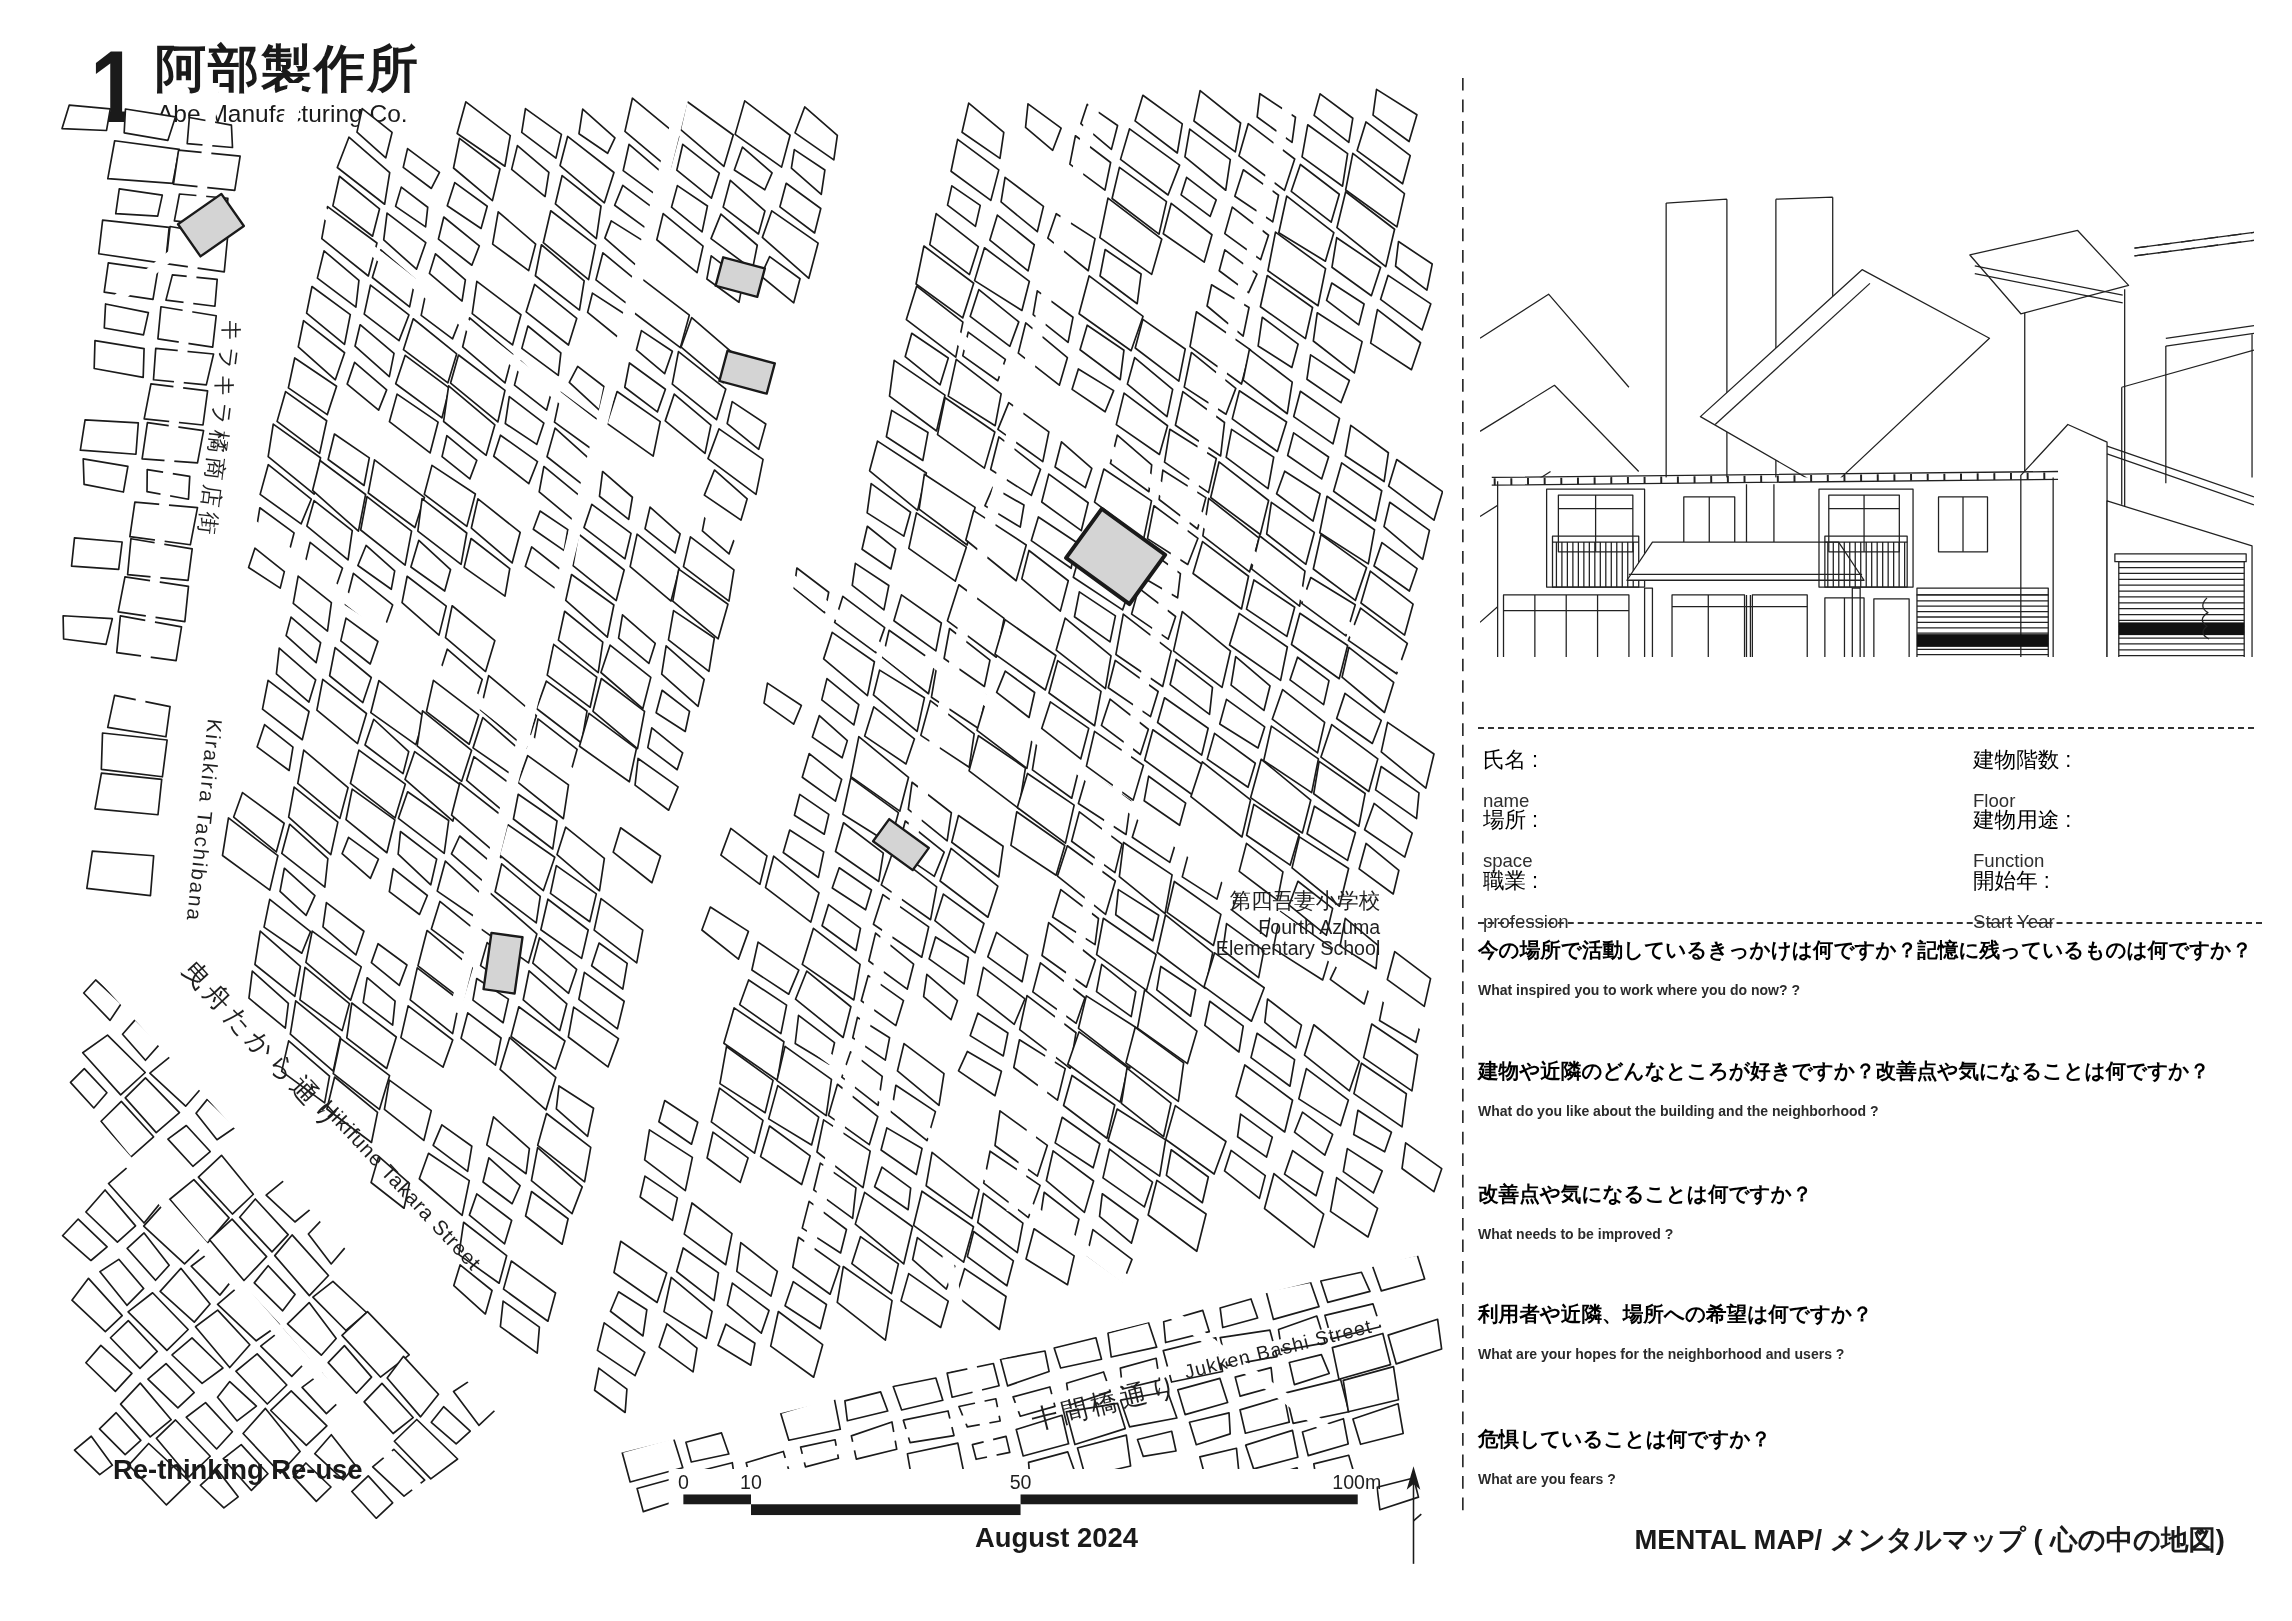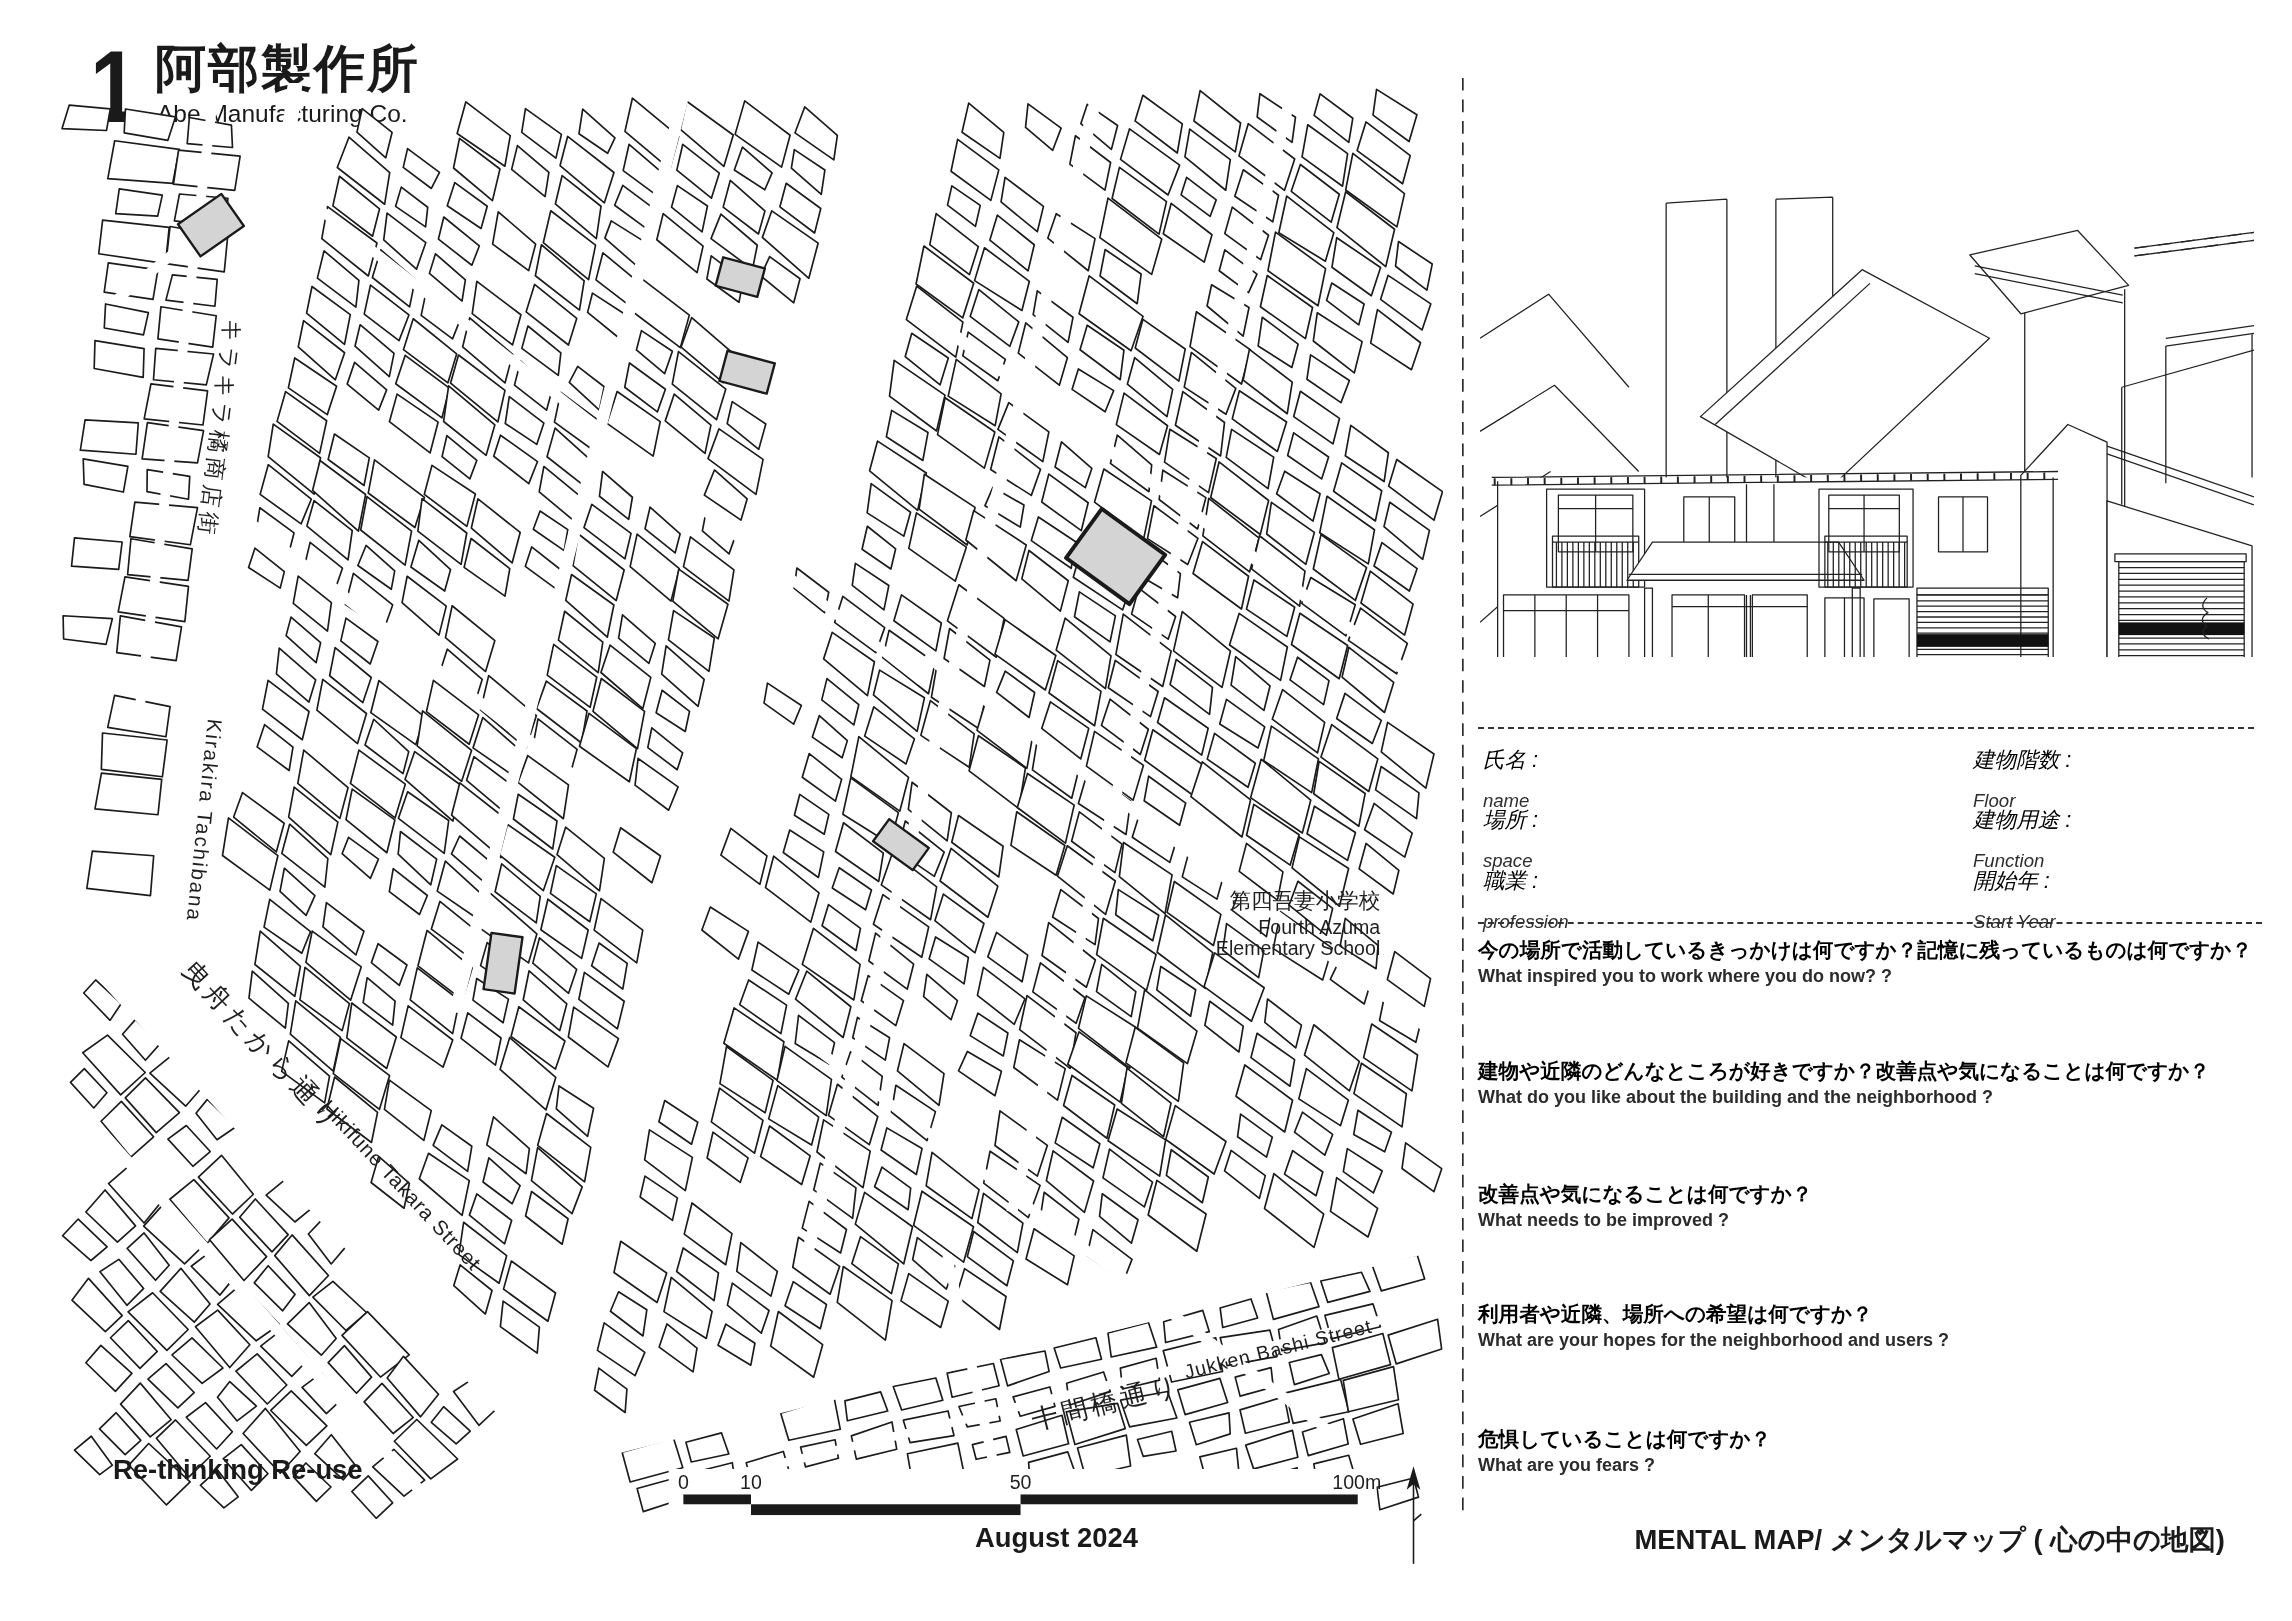--- a/index.html
+++ b/index.html
@@ -9,29 +9,29 @@
   .page-num{position:absolute;left:90px;top:29px;font-size:102px;font-weight:800;
             transform:scaleX(.85);transform-origin:left top;letter-spacing:-3.9px;color:#1a1a1a;}
   .title-jp{position:absolute;left:155px;top:35px;font-size:51px;font-weight:700;color:#1a1a1a;letter-spacing:2px;}
   .title-en{position:absolute;left:157px;top:100px;font-size:24.5px;font-weight:400;color:#1a1a1a;}
   
   #map-svg{position:absolute;left:59px;top:83px;}
   #elev-svg{position:absolute;left:1480px;top:93px;}
   #divider-svg{position:absolute;left:1456px;top:76px;}
   #north-svg{position:absolute;left:1394px;top:1462px;}
   
-  #form{position:absolute;left:1478px;top:727px;width:776px;height:191px;border-top:2px dashed #333;font-style:italic;}
+  #form{position:absolute;left:1478px;top:727px;width:776px;height:191px;border-top:2px dashed #333;}
   .field{position:absolute;width:372px;}
   .field .jp{font-size:21.6px;color:#000;}
   .field .en{font-size:18.6px;color:#2e2e2e;margin-top:16px;}
   
   #questions{position:absolute;left:1478px;top:922px;width:784px;height:588px;border-top:2px dashed #333;font-weight:bold;}
   .question{position:absolute;left:0;width:784px;white-space:nowrap;}
   .question .jp{font-size:20.6px;color:#000;}
-  .question .en{font-size:18px;color:#2b2b2b;margin-top:2px;}
+  .question .en{font-size:14px;color:#2b2b2b;margin-top:18px;}
   .q0{top:11.8px}.q1{top:133px}.q2{top:256px}.q3{top:376px}.q4{top:501px}
   
   .footer-left{position:absolute;left:73px;top:1454px;font-size:27.4px;font-weight:700;color:#1a1a1a;margin-left:40px;}
   .footer-center{position:absolute;left:975px;top:1522px;font-size:27.4px;font-weight:700;color:#1a1a1a;}
   .footer-right{position:absolute;right:68px;top:1522px;font-size:27.4px;font-weight:700;color:#1a1a1a;margin-left:45px;}
   svg text{font-family:"Liberation Sans",sans-serif;fill:#1f1f1f;}
 </style>
 </head>
 <body>
 

